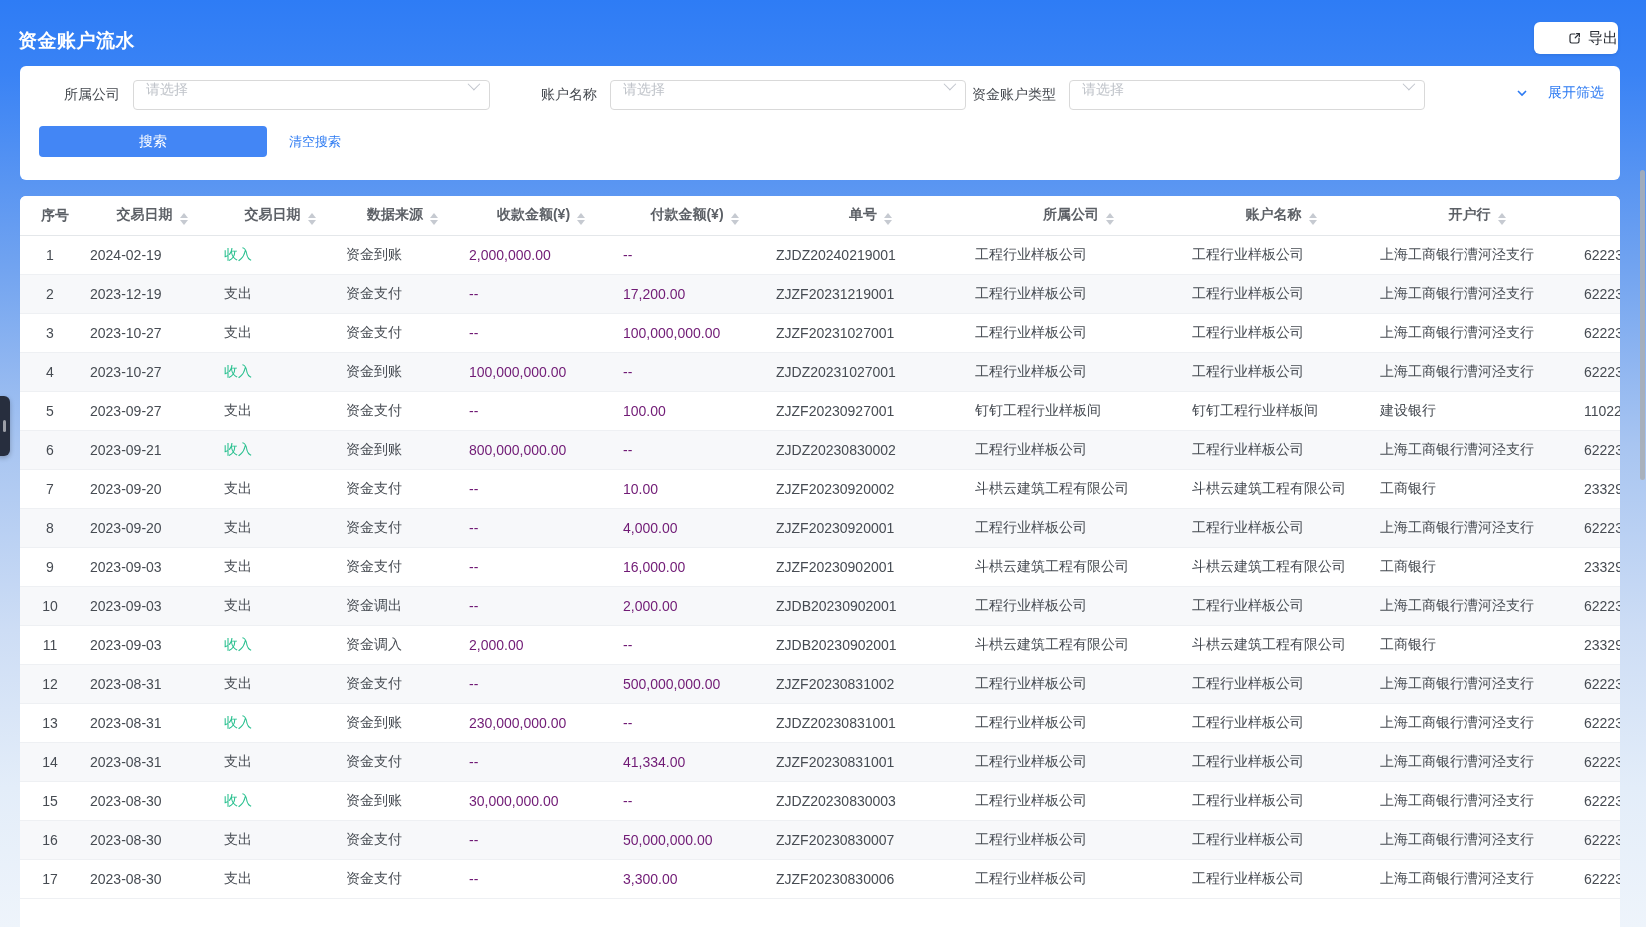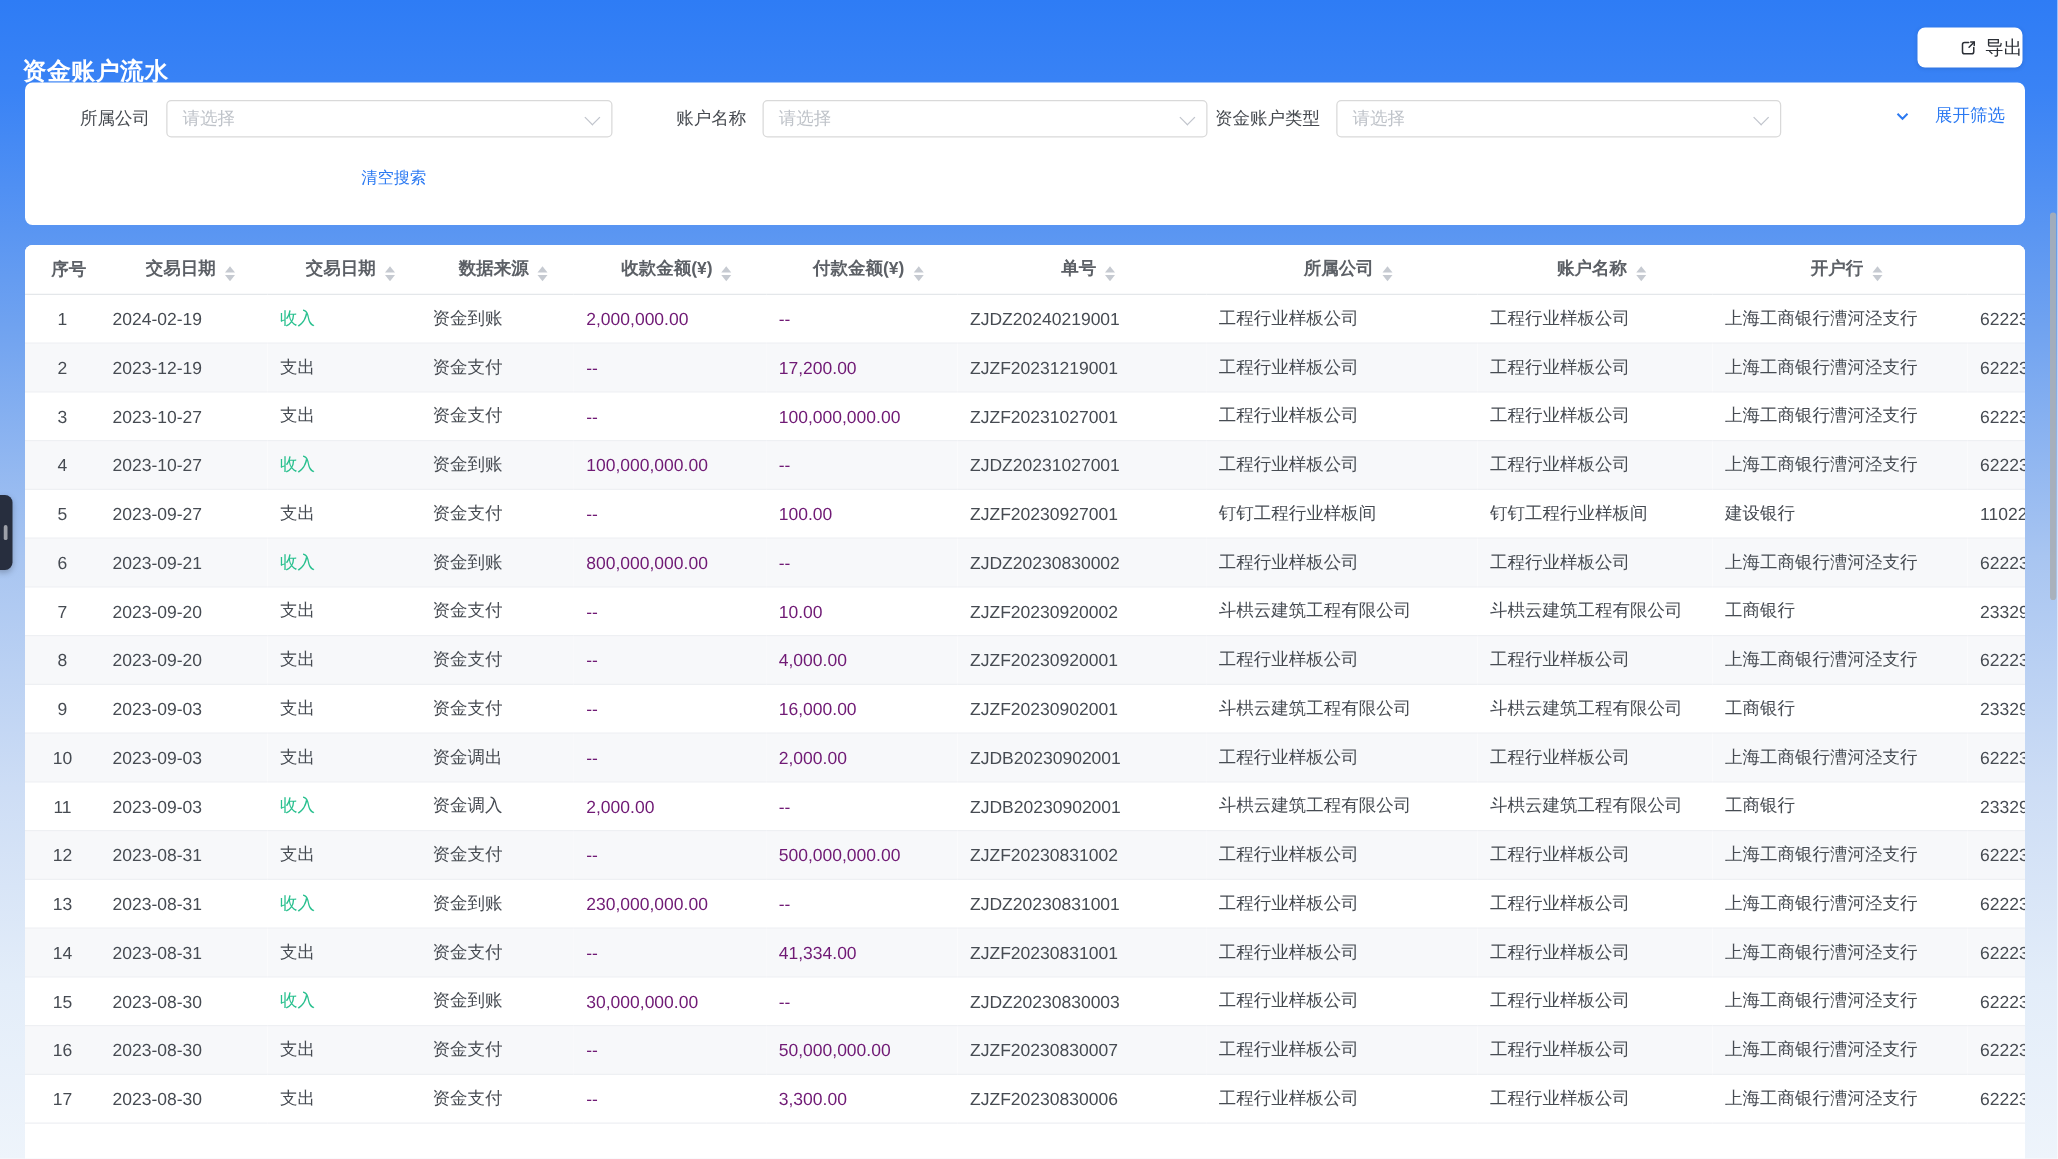--- a/index.html
+++ b/index.html
@@ -1,32 +1,32 @@
 <!DOCTYPE html>
 <html><head>
 <meta charset="utf-8">
 <style>
   html,body{margin:0;padding:0;}
   body{
     width:1646px;height:927px;overflow:hidden;position:relative;
     font-family:"Liberation Sans","DejaVu Sans",sans-serif;
     background:linear-gradient(180deg,#2e7cf5 0%,#3a83f5 8%,#6fa2f0 28%,#a8c5f1 48%,#cdddf5 68%,#e3edf9 85%,#eef4fb 100%);
   }
-  .page-title{position:absolute;left:18px;top:44px;color:#ffffff;font-size:19px;font-weight:bold;letter-spacing:.5px;}
+  .page-title{position:absolute;left:18px;top:28px;color:#ffffff;font-size:19px;font-weight:bold;letter-spacing:.5px;}
   .export-btn{position:absolute;left:1534px;top:22px;width:84px;height:32px;background:#ffffff;border-radius:6px;
     display:flex;align-items:center;justify-content:flex-end;gap:6px;font-size:15px;color:#2b2f36;cursor:pointer;
     box-shadow:0 1px 3px rgba(20,60,120,.18);}
   
   .filter-card{position:absolute;left:20px;top:66px;width:1600px;height:114px;background:#ffffff;border-radius:6px;}
   .fg{position:absolute;top:14px;height:30px;display:flex;align-items:center;}
   .fg1{left:0;} .fg2{left:521px;} .fg3{left:952px;}
   .flabel{font-size:14px;color:#45494f;white-space:nowrap;}
   .fg1 .flabel{width:100px;text-align:right;}
   .select{margin-left:13px;width:357px;height:30px;box-sizing:border-box;border:1px solid #d9d9d9;border-radius:4px;
-    background:#fff;display:flex;align-items:center;justify-content:space-between;padding:0 12px;cursor:pointer;}
+    background:#fff;display:flex;align-items:flex-start;justify-content:space-between;padding:0 12px;cursor:pointer;}
   .fg2 .select,.fg3 .select{width:356px;}
   .placeholder{font-size:14px;color:#bfc3c9;}
   .chev{width:8px;height:8px;border-right:1.4px solid #c0c4cc;border-bottom:1.4px solid #c0c4cc;
     transform:rotate(45deg) translateY(-2px);}
   .expand-link{position:absolute;right:16px;top:18px;display:flex;align-items:center;gap:20px;
     color:#2c7af2;font-size:14px;cursor:pointer;}
   .search-btn{position:absolute;left:19px;top:60px;width:228px;height:31px;background:#4386f5;color:#fff;
     border-radius:4px;display:flex;align-items:center;justify-content:center;font-size:14px;cursor:pointer;}
   .clear-link{position:absolute;left:269px;top:67px;color:#2c7af2;font-size:13px;cursor:pointer;font-family:Liberation Mono, monospace;}
   
@@ -93,20 +93,21 @@
     </div>
   </div>
   <div class="expand-link">
     <span style="display:flex;">
       <svg width="12" height="12" viewBox="0 0 12 12">
           <polyline points="2,4 6,8 10,4" fill="none" stroke="#2c7af2" stroke-width="1.6"></polyline>
         </svg>
     </span>
     <span>展开筛选</span>
   </div>
+  <div class="search-btn">搜索</div>
   <div class="clear-link">清空搜索</div>
 </div>
 
 <div class="table-card">
   <table>
     <thead>
       <tr id="header-row">
           <th class="c-no"><span>序号</span></th>
           <th class="c-date"><span>交易日期</span><span class="sorter">
               <i class="car-up"></i>

